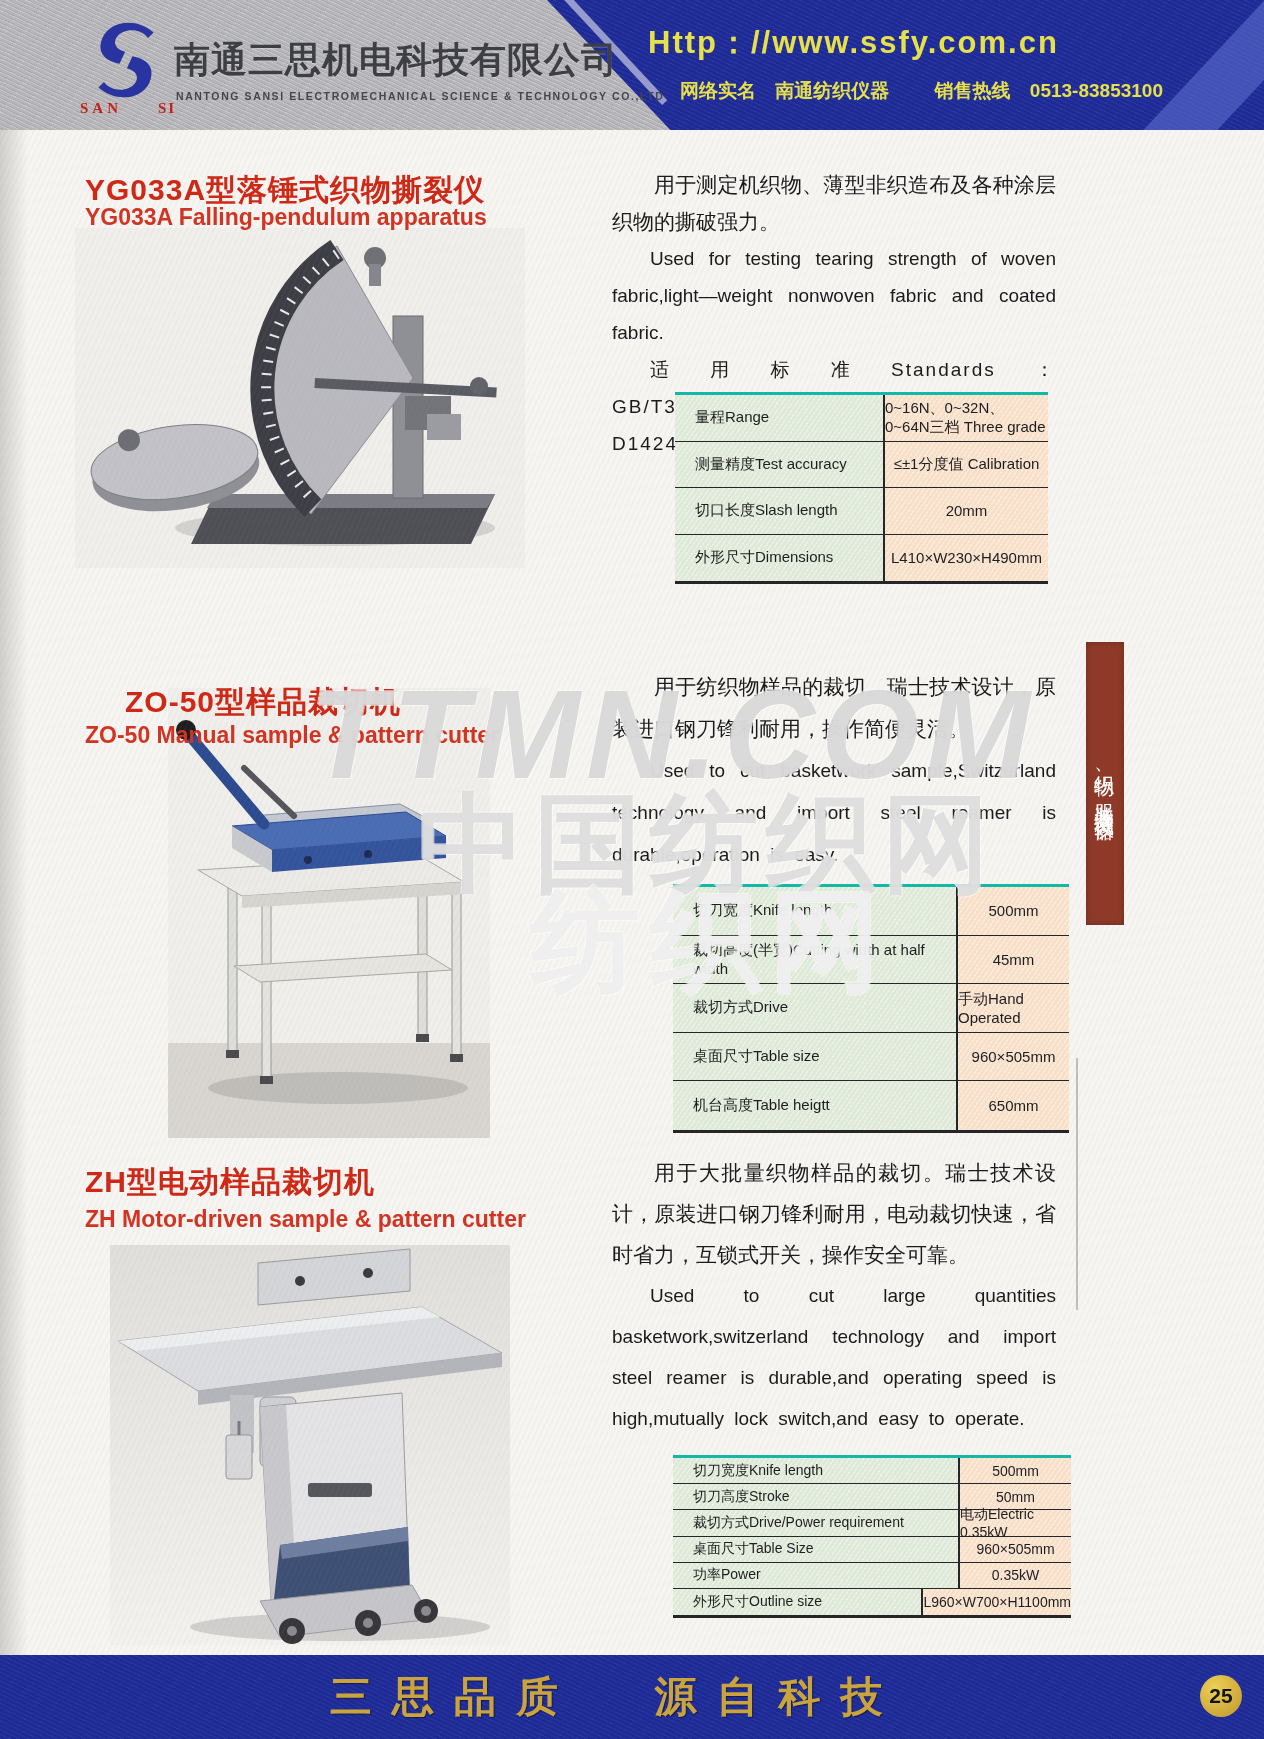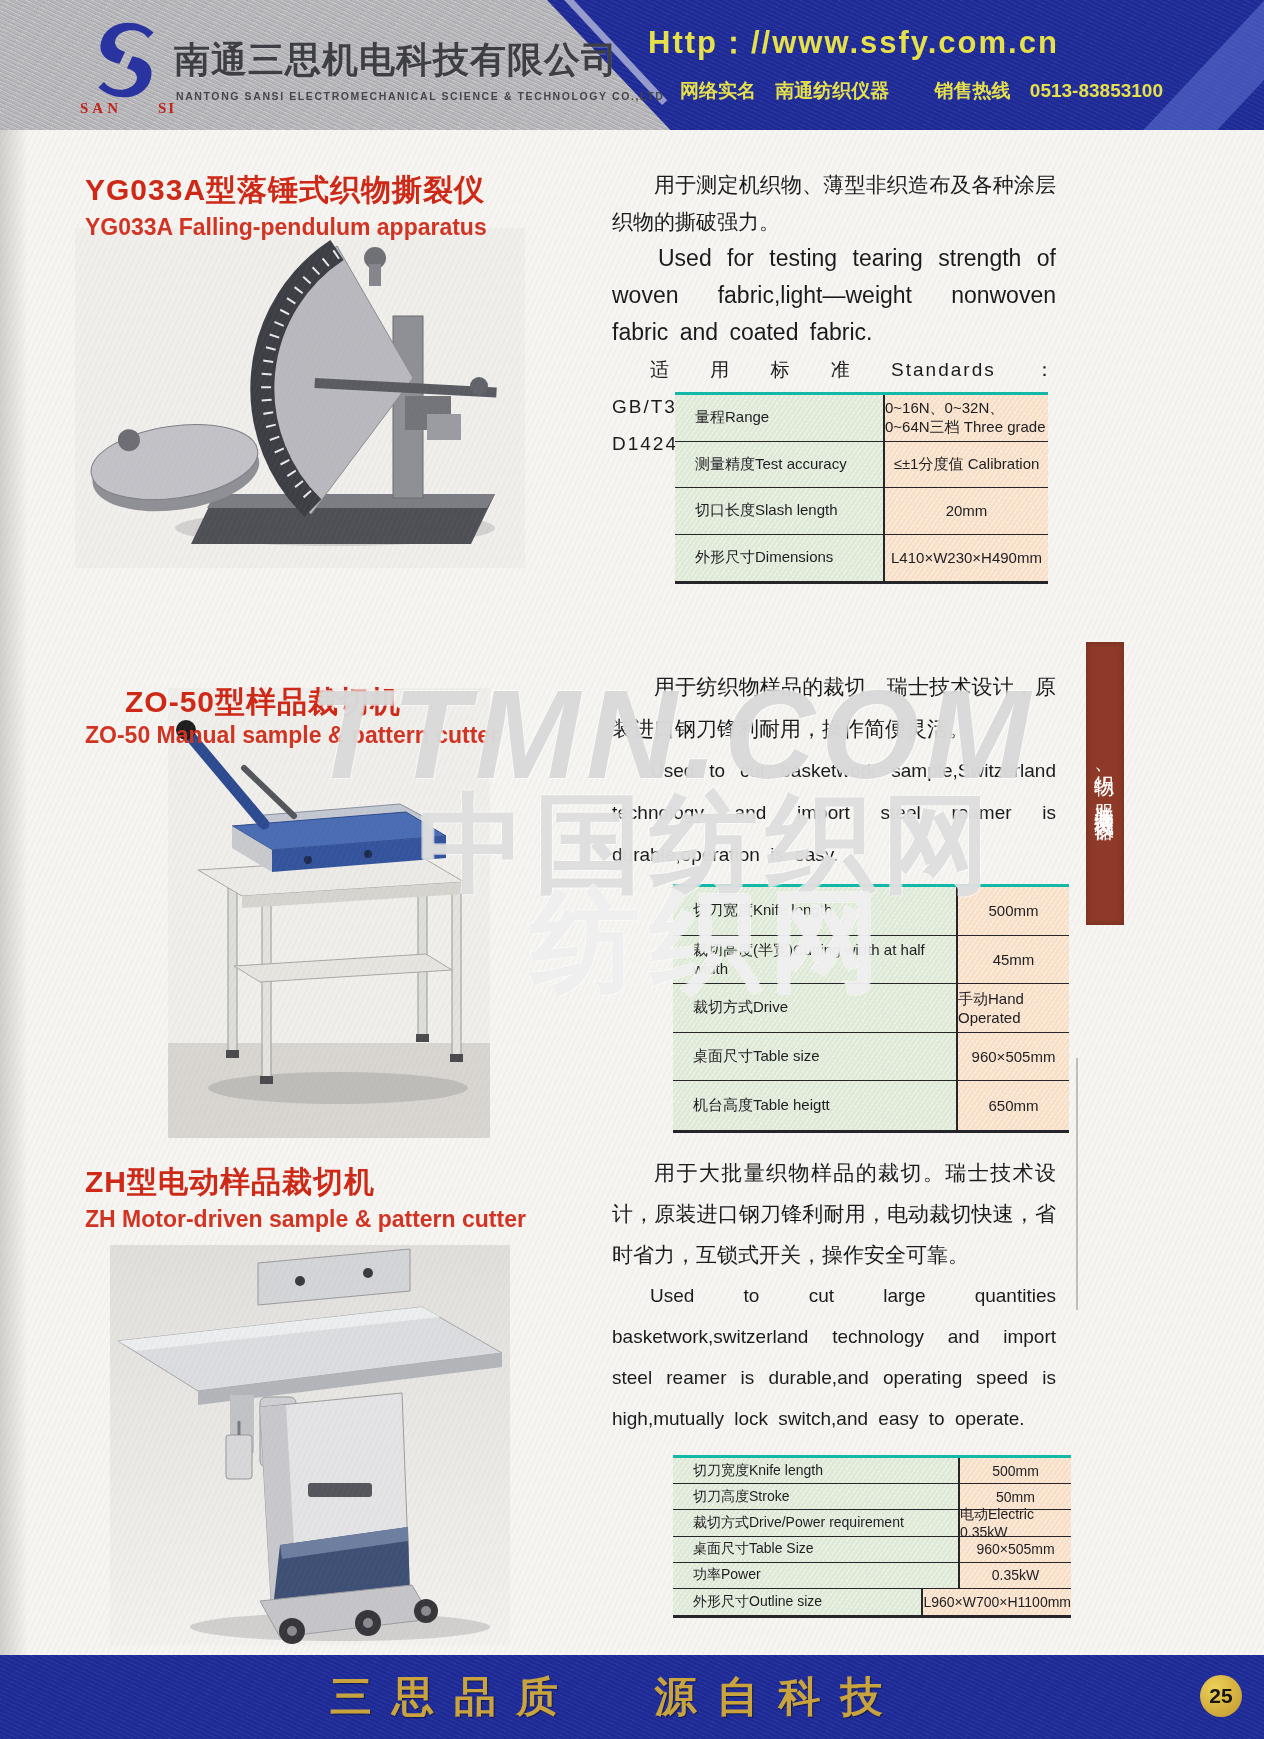--- a/index.html
+++ b/index.html
@@ -46,21 +46,21 @@
   .hdr-sub .gap { margin-right:40px; }
 
   
   .ptitle { position:absolute; left:85px; color:#ce2817; font-weight:bold; font-size:30px;
     letter-spacing:1px; z-index:6; }
   .psub { position:absolute; left:85px; color:#d23423; font-size:23px; z-index:6; }
 
   .desc { position:absolute; left:612px; width:444px; color:#1b1b1e; text-align:justify; z-index:6; }
   .desc p { text-indent:2em; }
   .d1 p { font-size:21px; line-height:37px; }
-  .d1 .p-en { font-size:23px; word-spacing:5px; }
+  .d1 .p-en { font-size:19px; word-spacing:5px; }
   .d1 .p-std { font-size:19px; letter-spacing:2px; }
   .d2 p { font-size:21px; line-height:42px; }
   .d2 .p-en { font-size:19px; word-spacing:5px; }
   .d3 p { font-size:21px; line-height:41px; }
   .d3 .p-en { font-size:19px; word-spacing:5px; }
 
   
   .spec-table { position:absolute; z-index:6; border-top:3px solid #14b8a6; border-bottom:3px solid #26262a; }
   .spec-row { display:flex; border-bottom:1.6px solid #26262a; }
   .spec-row:last-child { border-bottom:none; }
@@ -134,21 +134,21 @@
     <div class="hdr-url">Http：//www.ssfy.com.cn</div>
     <div class="hdr-sub">
       <span>网络实名</span>
       <span class="gap">南通纺织仪器</span>
       <span>销售热线</span>
       <span>0513-83853100</span>
     </div>
   </header>
 
   <h2 class="ptitle" style="top:170px;">YG033A型落锤式织物撕裂仪</h2>
-  <h3 class="psub" style="top:214px;">YG033A Falling-pendulum apparatus</h3>
+  <h3 class="psub" style="top:204px;">YG033A Falling-pendulum apparatus</h3>
 
   <svg class="photo" style="left:75px; top:228px;" width="450" height="340" viewBox="0 0 450 340">
     <rect width="450" height="340" fill="#f1efec"></rect>
     <ellipse cx="260" cy="300" rx="160" ry="18" fill="rgba(80,80,85,.18)"></ellipse>
     <polygon points="140,266 420,266 396,316 116,316" fill="#4e4e55"></polygon>
     <polygon points="140,266 420,266 412,280 132,280" fill="#7c7c84"></polygon>
     <rect x="318" y="88" width="30" height="182" fill="#8f8f96" stroke="#6a6a70"></rect>
     <path d="M338 150 L262 18 A170 170 0 0 0 236 286 Z" fill="#b9b9bf" stroke="#8a8a90"></path>
     <path d="M262 22 A166 166 0 0 0 238 280" stroke="#3d3d45" stroke-width="24" fill="none"></path>
     <path d="M262 26 A160 160 0 0 0 240 274" stroke="#e9e9eb" stroke-width="10" fill="none" stroke-dasharray="2 11"></path>

